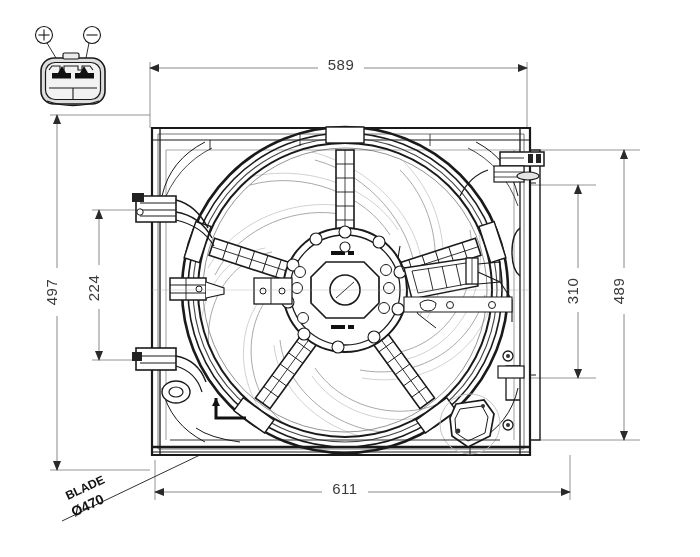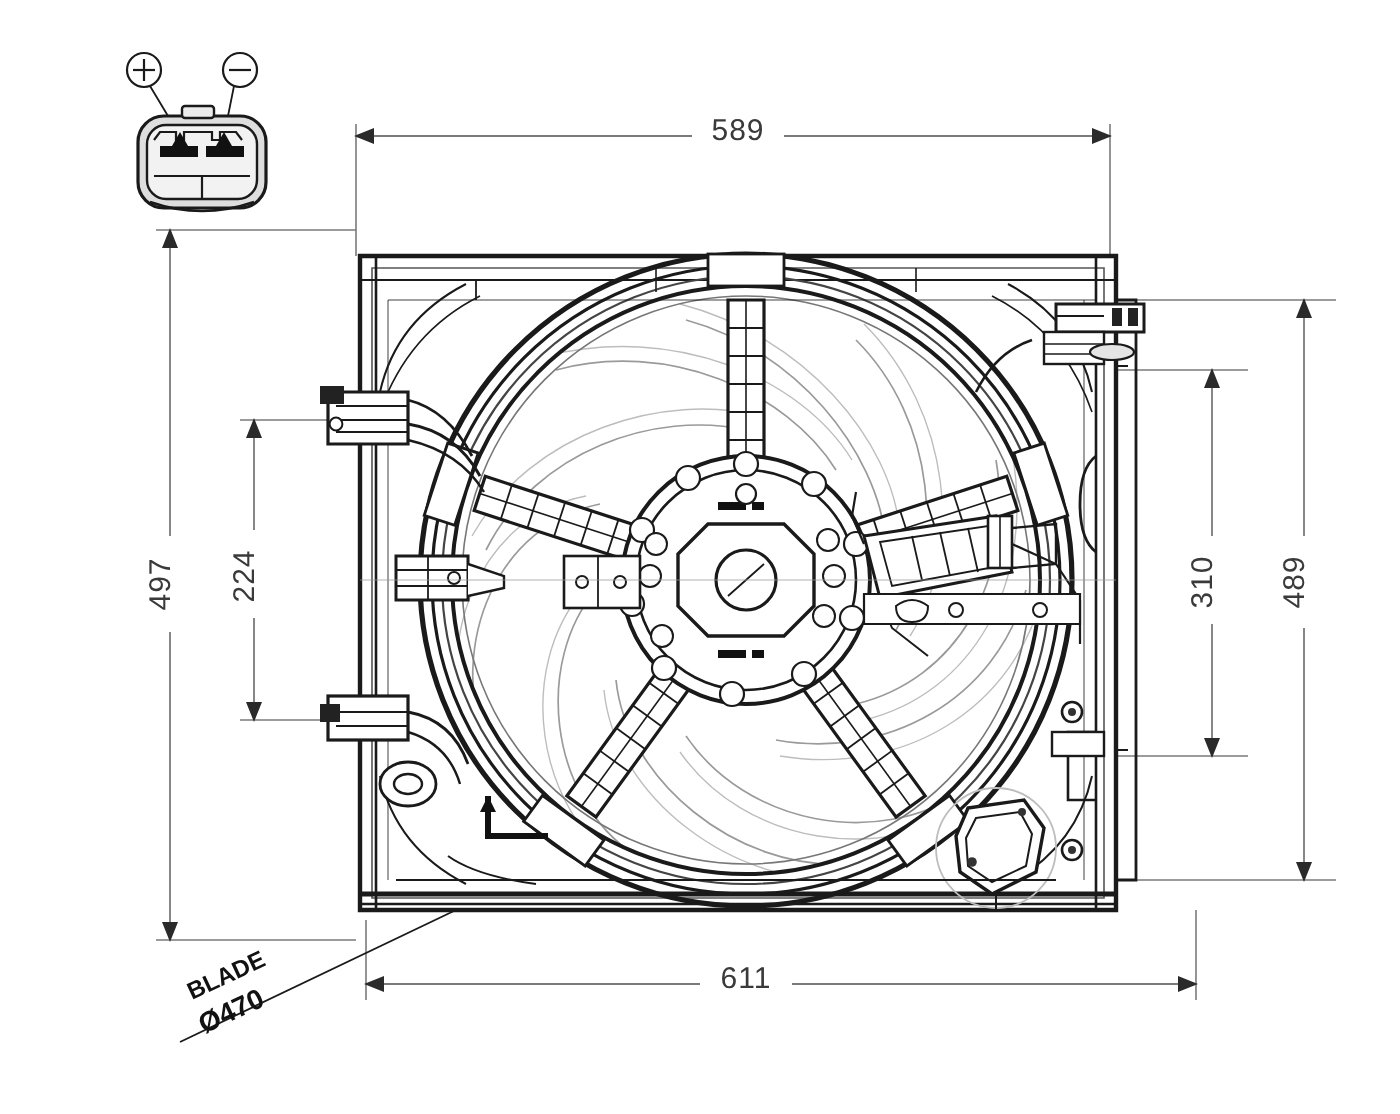--- a/index.html
+++ b/index.html
@@ -5,21 +5,21 @@
 <style>
   html,body{margin:0;padding:0;background:#ffffff;}
   body{
     width:700px;height:557px;
     font-family:"Liberation Sans", sans-serif;
     color:#1a1a1a;
     overflow:hidden;
     position:relative;
   }
   #drawing-root{
-    position:absolute;left:0;top:0;width:569px;height:557px;padding-left:28px;
+    position:absolute;left:0;top:0;width:569px;height:557px;
   }
   svg{display:block;}
   .dimtext{
     font-family:"Liberation Sans", sans-serif;
     font-size:15px;
     fill:#3a3a3a;
     letter-spacing:0.5px;
   }
   .labeltext{
     font-family:"Liberation Sans", sans-serif;

